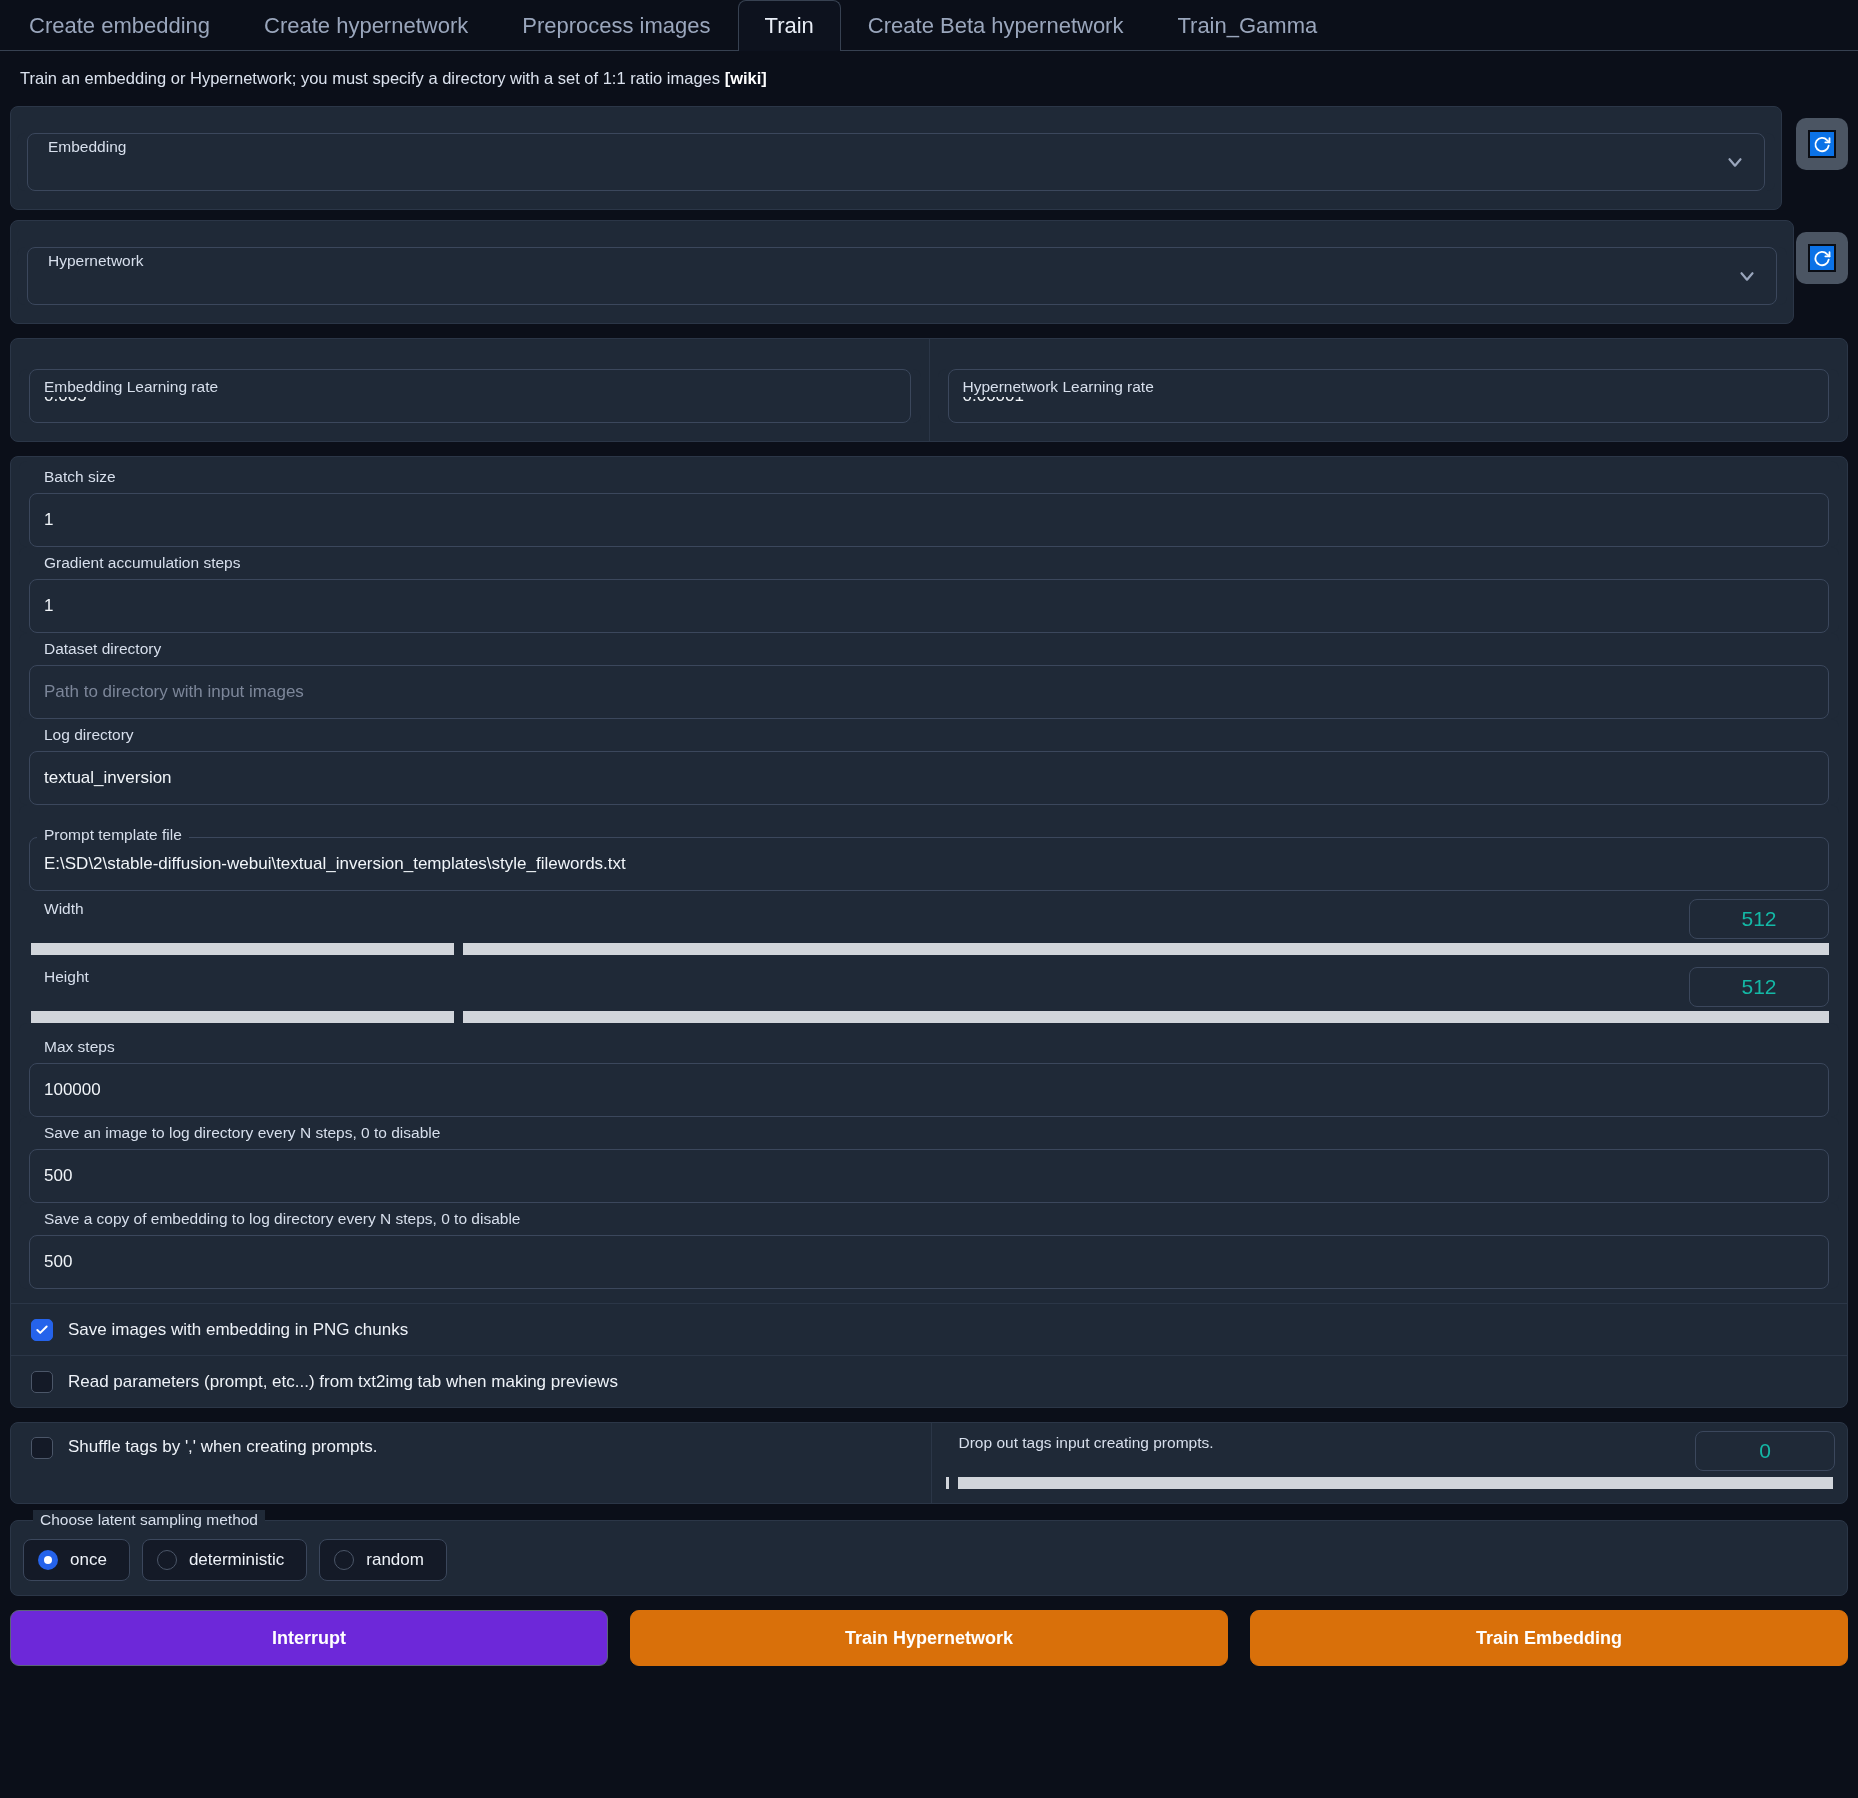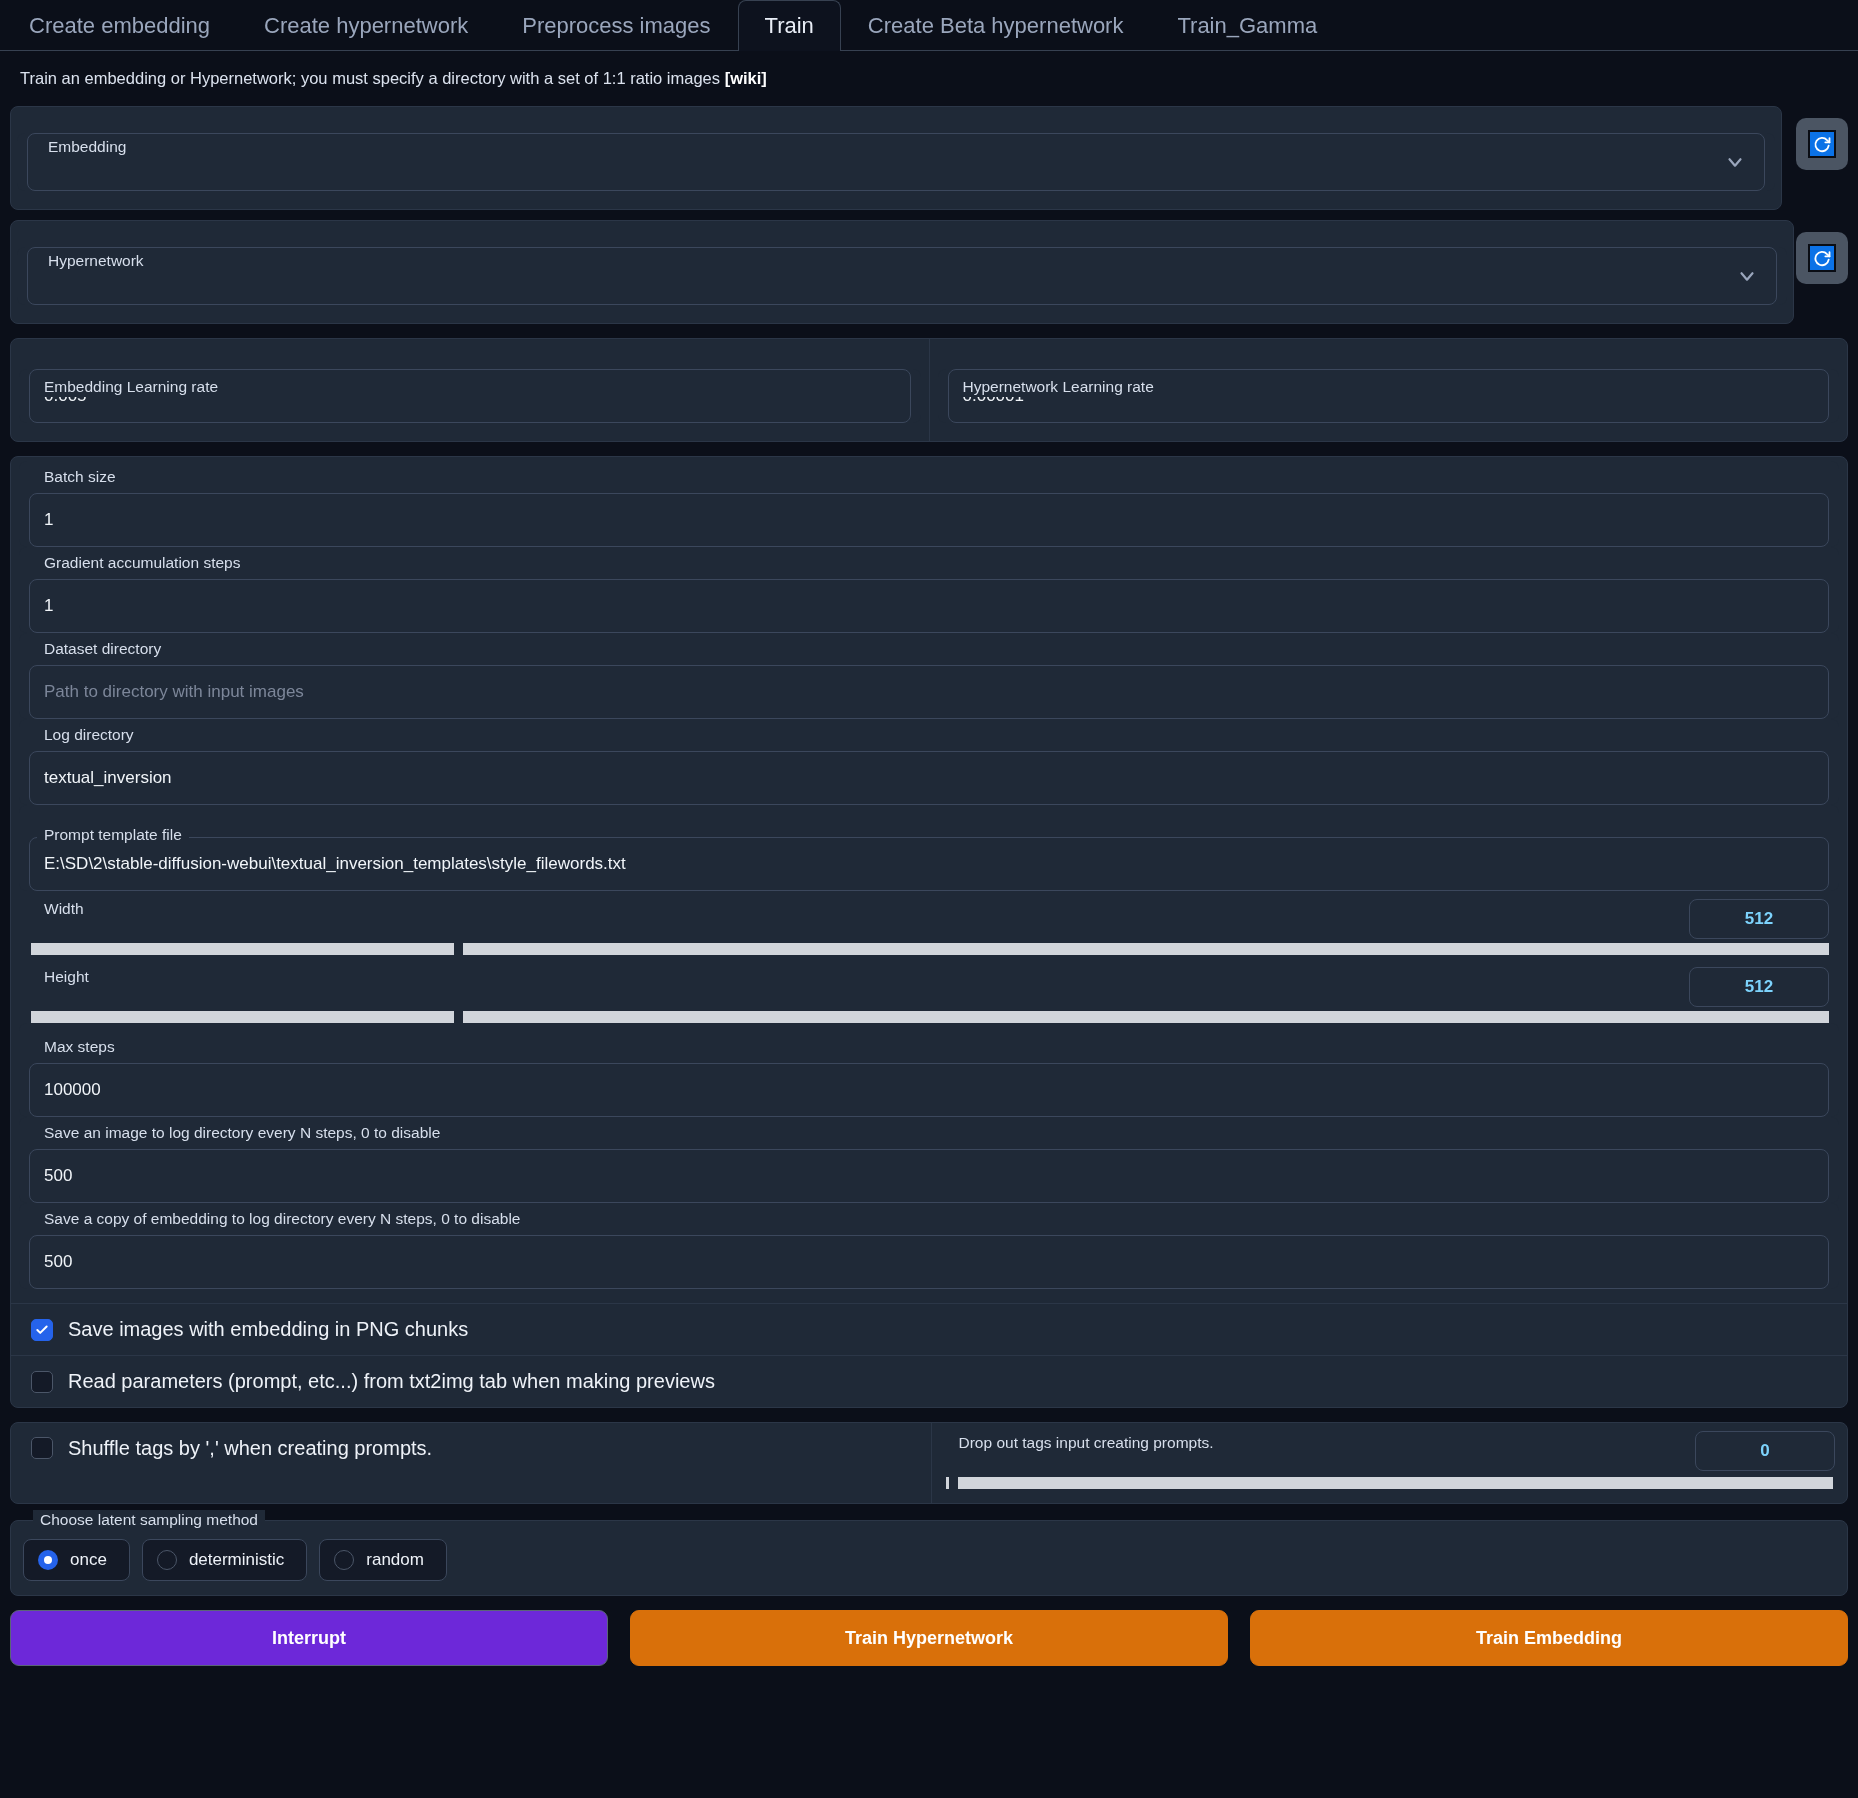--- a/index.html
+++ b/index.html
@@ -144,44 +144,43 @@
     width: 9px;
     height: 14px;
     background: #1f2937;
   }
   .numbox {
     border: 1px solid #3b475c;
     border-radius: 8px;
     background: #1f2937;
     height: 40px;
     display: flex; align-items: center; justify-content: center;
-    font-size: 17px;
-    color: #7dd3fc;
-    font-weight: bold;
+    font-size: 21px;
+    color: #14b8a6;
   }
 
   
   .checkrow {
     display: flex;
     align-items: center;
     height: 52px;
     padding-left: 20px;
     border-top: 1px solid #2b3647;
   }
   .cb {
     width: 22px; height: 22px;
     border-radius: 5px;
     margin-right: 15px;
     flex: 0 0 auto;
     display: flex; align-items: center; justify-content: center;
     cursor: pointer;
   }
   .cb.on { background: #2563eb; border: 1px solid #2563eb; }
   .cb.off { background: #141a27; border: 1px solid #4b5668; }
-  .cb-label { font-size: 20px; color: #eef2f8; }
+  .cb-label { font-size: 17px; color: #eef2f8; }
 
   
   .radio-row { display: flex; gap: 12px; padding: 18px 12px 14px 12px; }
   .radio-pill {
     display: flex; align-items: center;
     background: #141a27;
     border: 1px solid #3b475c;
     border-radius: 8px;
     padding: 0 22px 0 14px;
     height: 42px;

